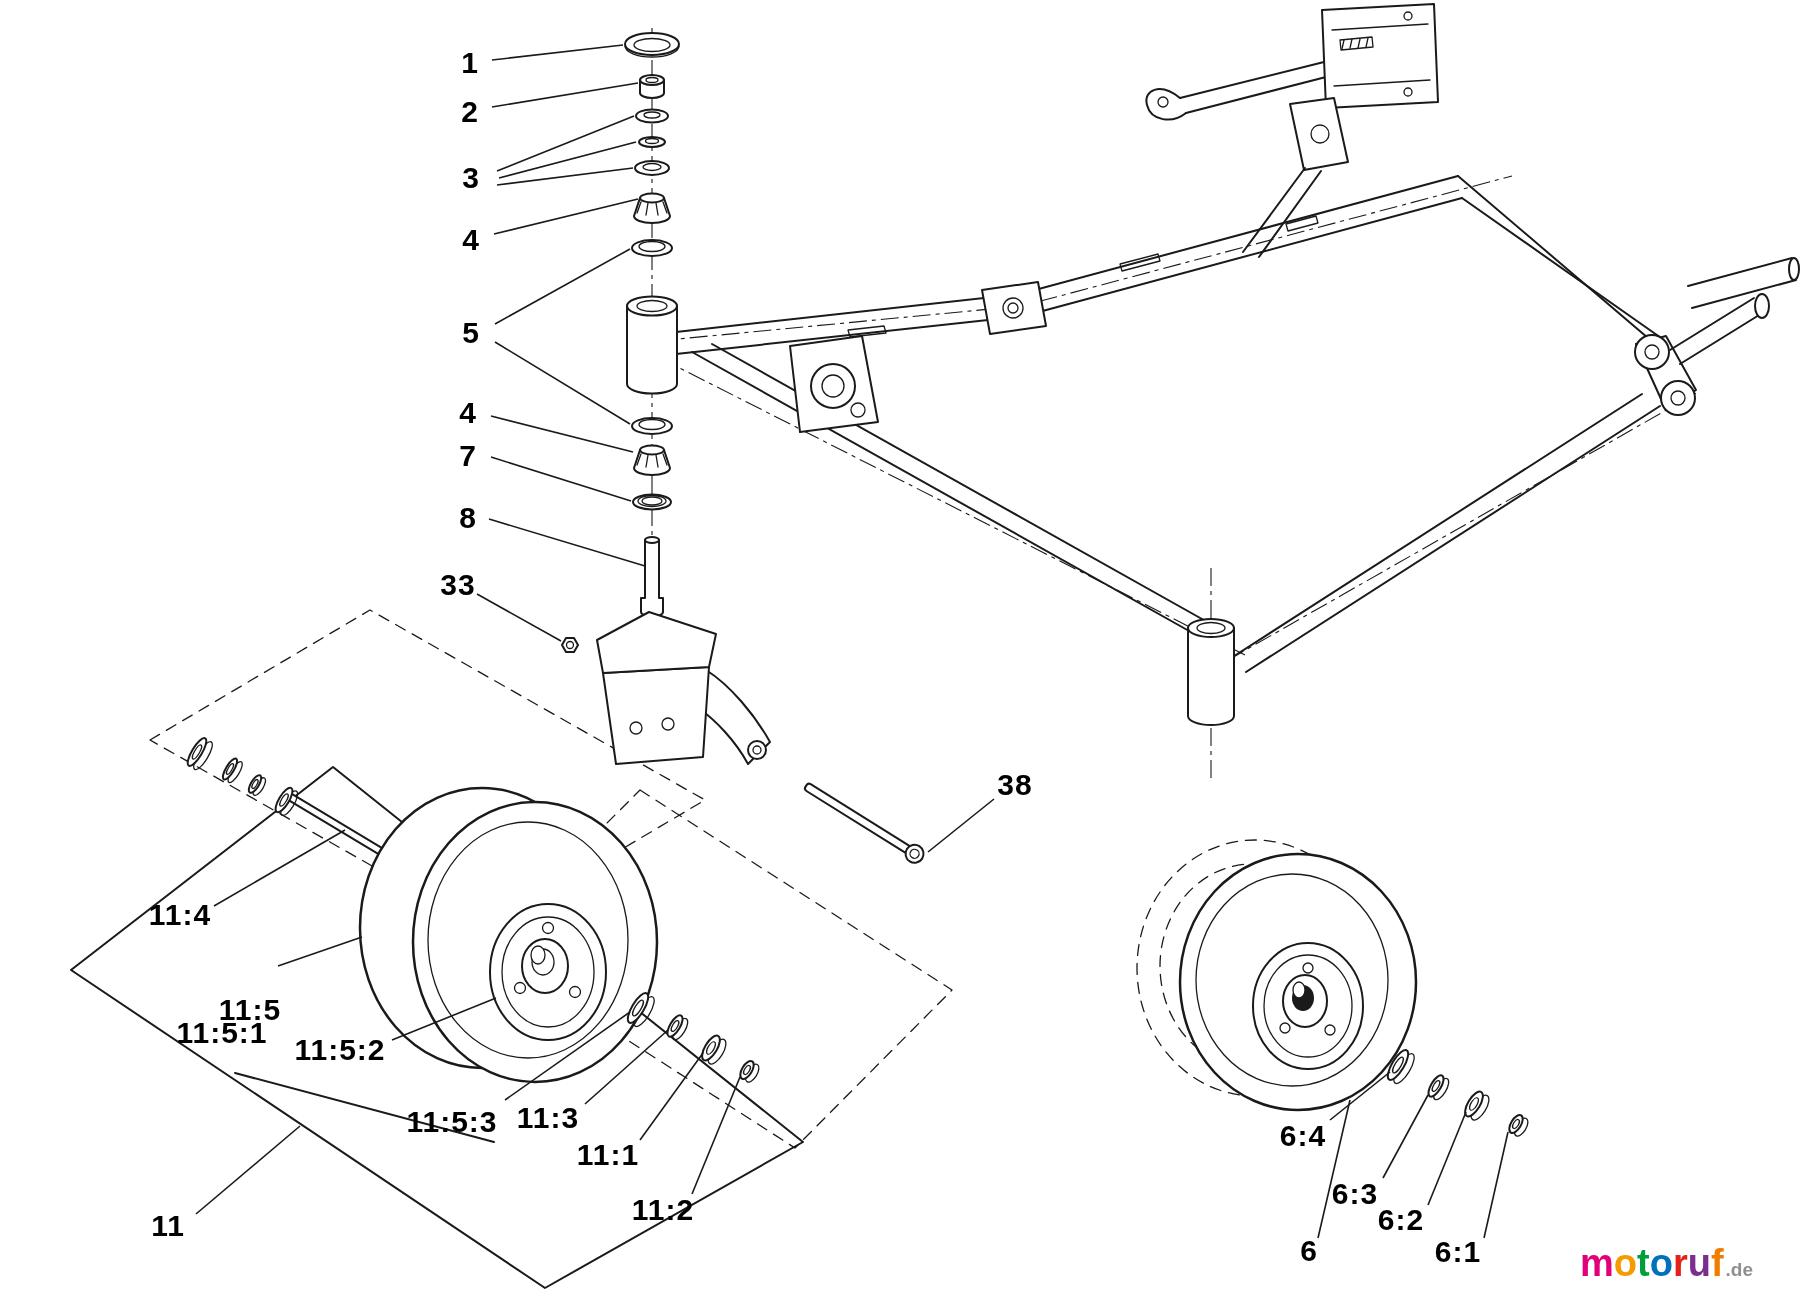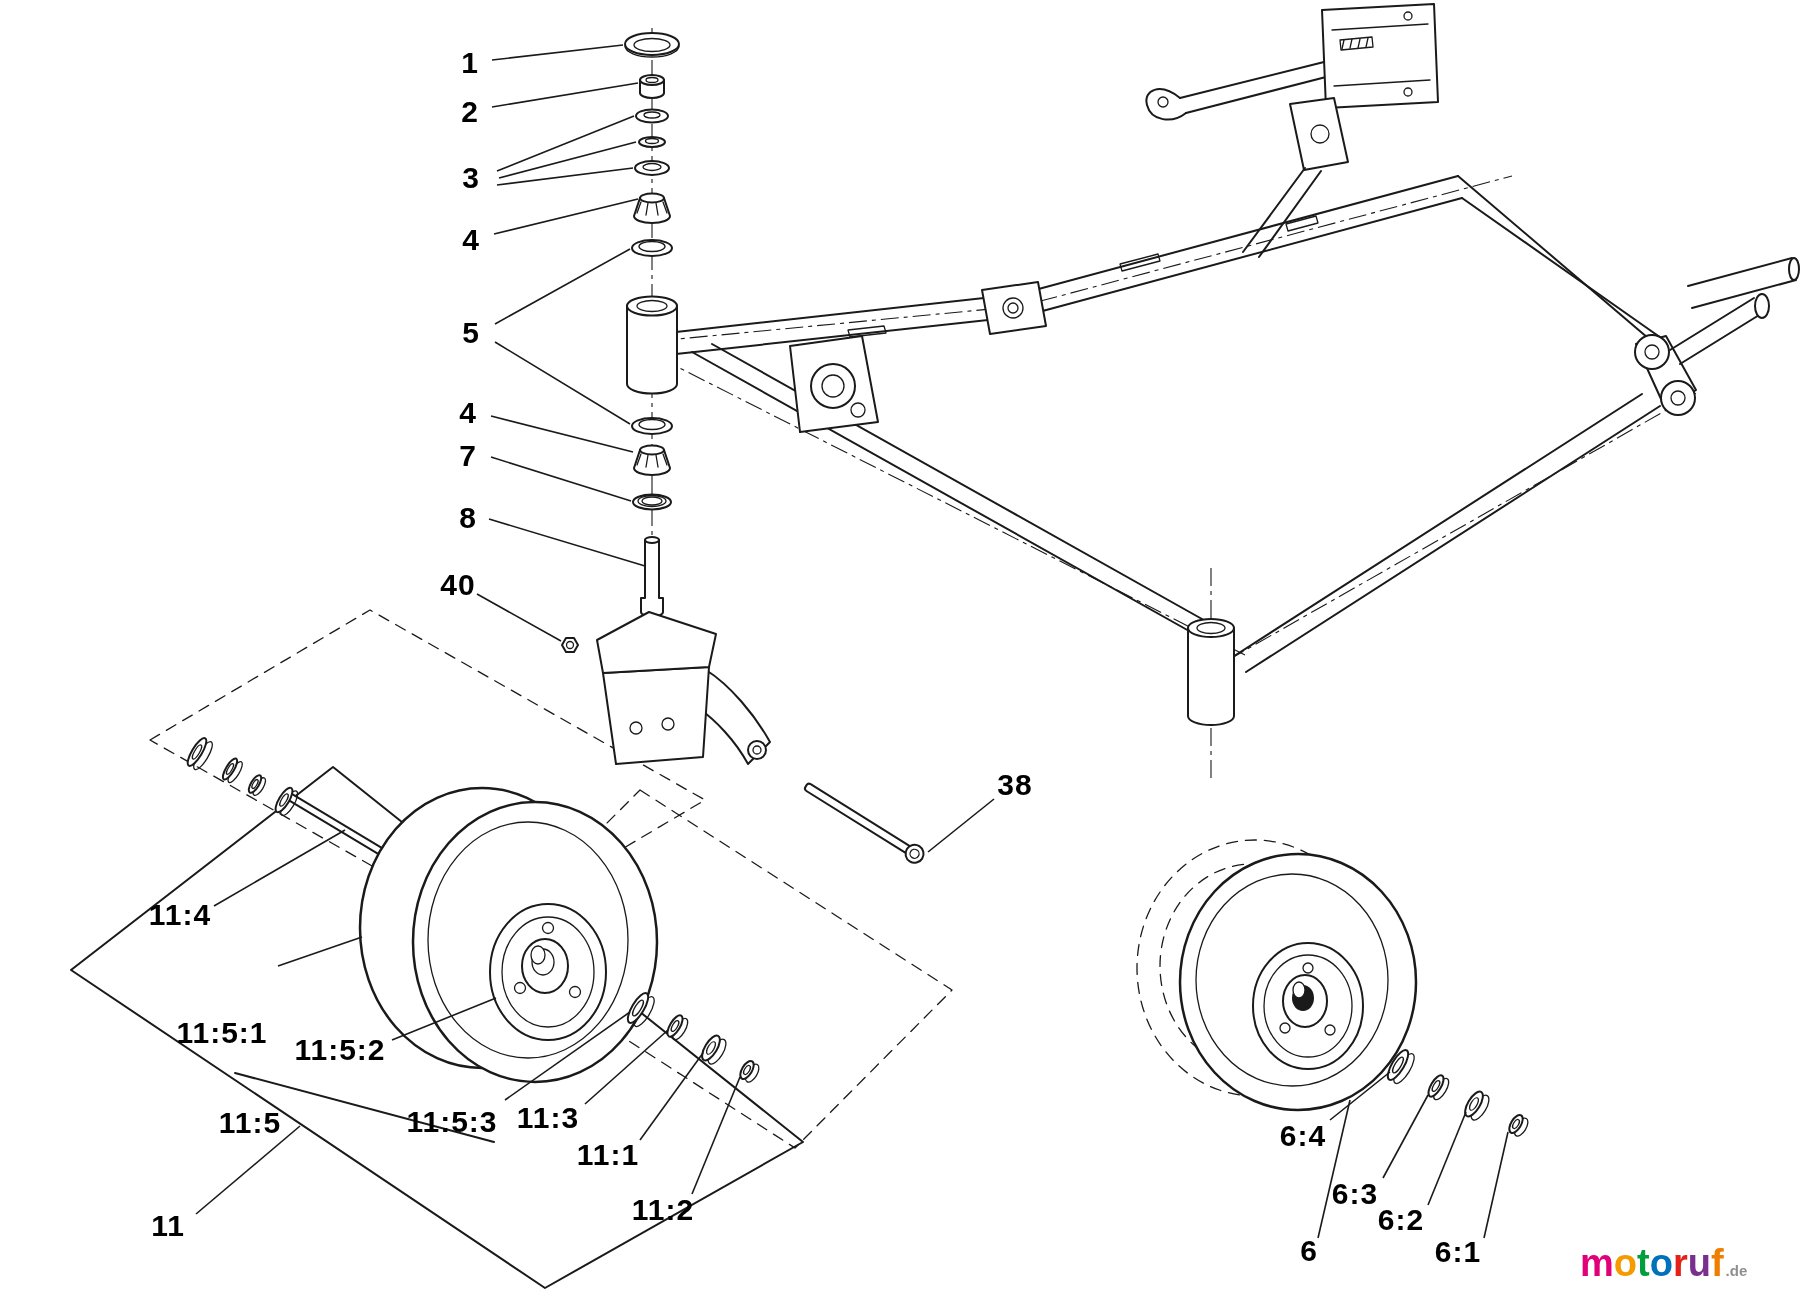--- a/index.html
+++ b/index.html
@@ -3,21 +3,21 @@
 <meta charset="utf-8">
 <style>
   html,body { margin:0; padding:0; background:#fff; }
   .stage { position:relative; width:1800px; height:1295px; background:#fff; overflow:hidden;
            font-family:"Liberation Sans", sans-serif; }
   .stage svg { position:absolute; left:0; top:0; }
   .label { position:absolute; transform:translate(-50%,-50%); font-weight:700; font-size:30px;
            color:#000; white-space:nowrap; letter-spacing:1px; }
   .logo { position:absolute; display:flex; align-items:baseline; font-weight:700; font-size:38px; }
   .logo span { line-height:1; }
-  .logo .suffix { font-size:15px; margin-left:2px; font-weight:700; }
+  .logo .suffix { font-size:19px; margin-left:2px; font-weight:700; }
   
   .ln { fill:none; stroke:#1a1a1a; stroke-width:2; stroke-linecap:round; stroke-linejoin:round; }
   .fw { fill:#ffffff; stroke:#1a1a1a; stroke-width:2; stroke-linejoin:round; }
   .t  { stroke-width:1.3; }
   .w25 { stroke-width:2.5; }
   .dash { stroke-dasharray:11 8; }
   .cl { fill:none; stroke:#1a1a1a; stroke-width:1.1; stroke-dasharray:18 5 4 5; }
   .ld { fill:none; stroke:#1a1a1a; stroke-width:1.6; }
 </style>
 </head>
@@ -344,26 +344,26 @@
 </svg>
 
   <div class="label" style="left:470px;top:63px">1</div>
   <div class="label" style="left:470px;top:112px">2</div>
   <div class="label" style="left:471px;top:178px">3</div>
   <div class="label" style="left:471px;top:240px">4</div>
   <div class="label" style="left:471px;top:333px">5</div>
   <div class="label" style="left:468px;top:413px">4</div>
   <div class="label" style="left:468px;top:456px">7</div>
   <div class="label" style="left:468px;top:518px">8</div>
-  <div class="label" style="left:458px;top:585px">40</div>
+  <div class="label" style="left:458px;top:585px">33</div>
   <div class="label" style="left:1015px;top:785px">38</div>
   <div class="label" style="left:180px;top:915px">11:4</div>
   <div class="label" style="left:222px;top:1033px">11:5:1</div>
   <div class="label" style="left:340px;top:1050px">11:5:2</div>
-  <div class="label" style="left:250px;top:1123px">11:5</div>
+  <div class="label" style="left:250px;top:1010px">11:5</div>
   <div class="label" style="left:452px;top:1122px">11:5:3</div>
   <div class="label" style="left:548px;top:1118px">11:3</div>
   <div class="label" style="left:608px;top:1155px">11:1</div>
   <div class="label" style="left:663px;top:1210px">11:2</div>
   <div class="label" style="left:168px;top:1226px">11</div>
   <div class="label" style="left:1303px;top:1136px">6:4</div>
   <div class="label" style="left:1355px;top:1194px">6:3</div>
   <div class="label" style="left:1401px;top:1220px">6:2</div>
   <div class="label" style="left:1458px;top:1252px">6:1</div>
   <div class="label" style="left:1309px;top:1251px">6</div>

